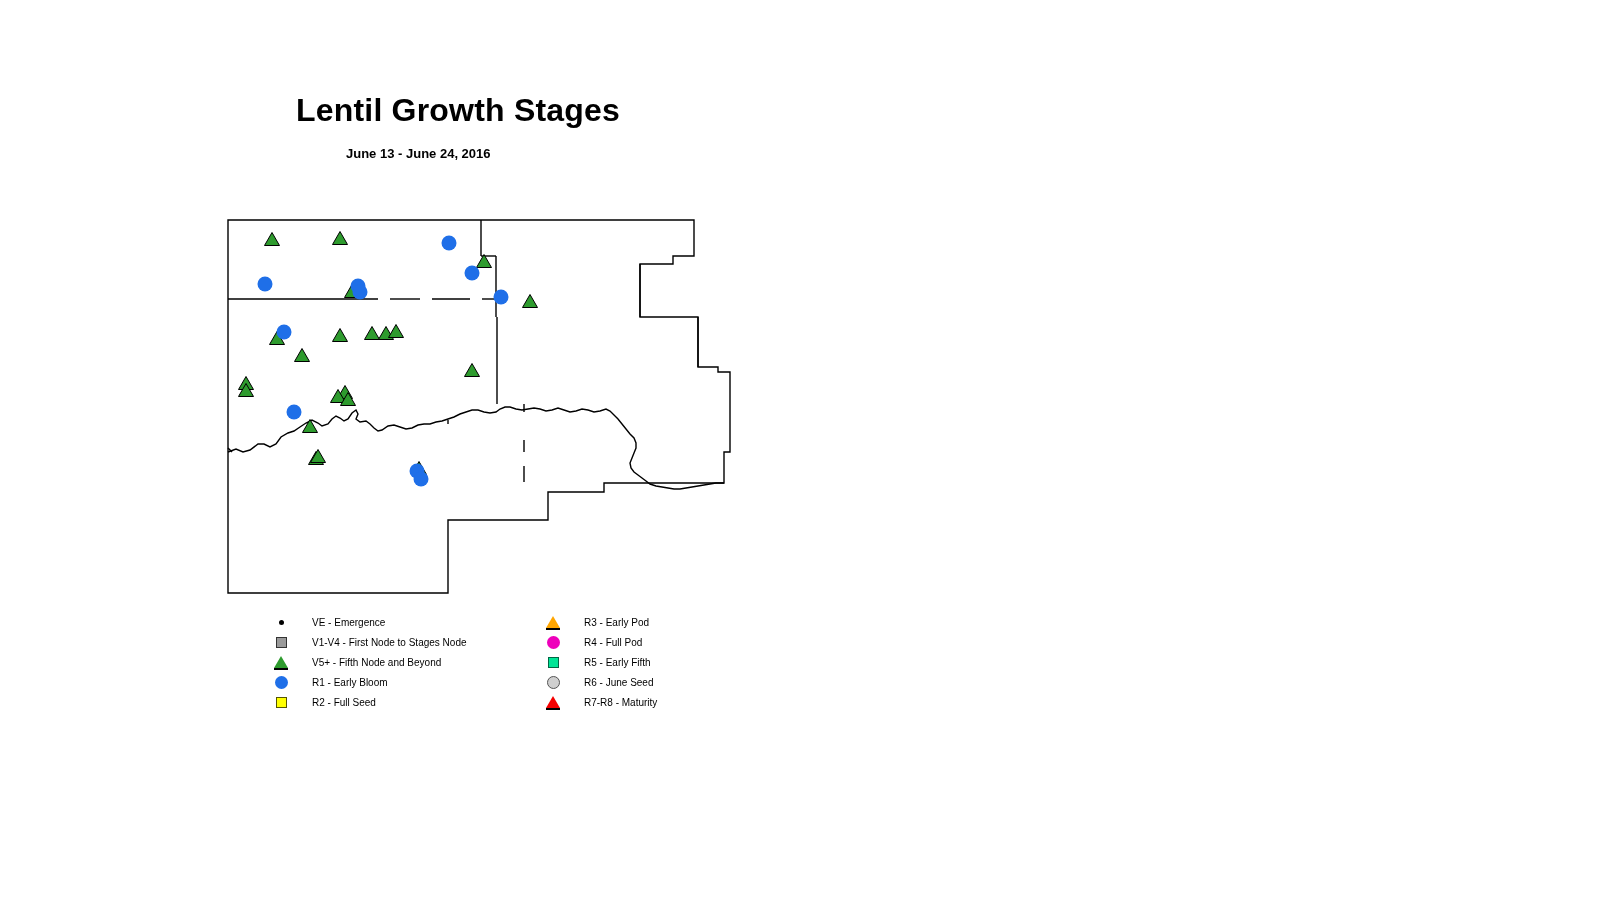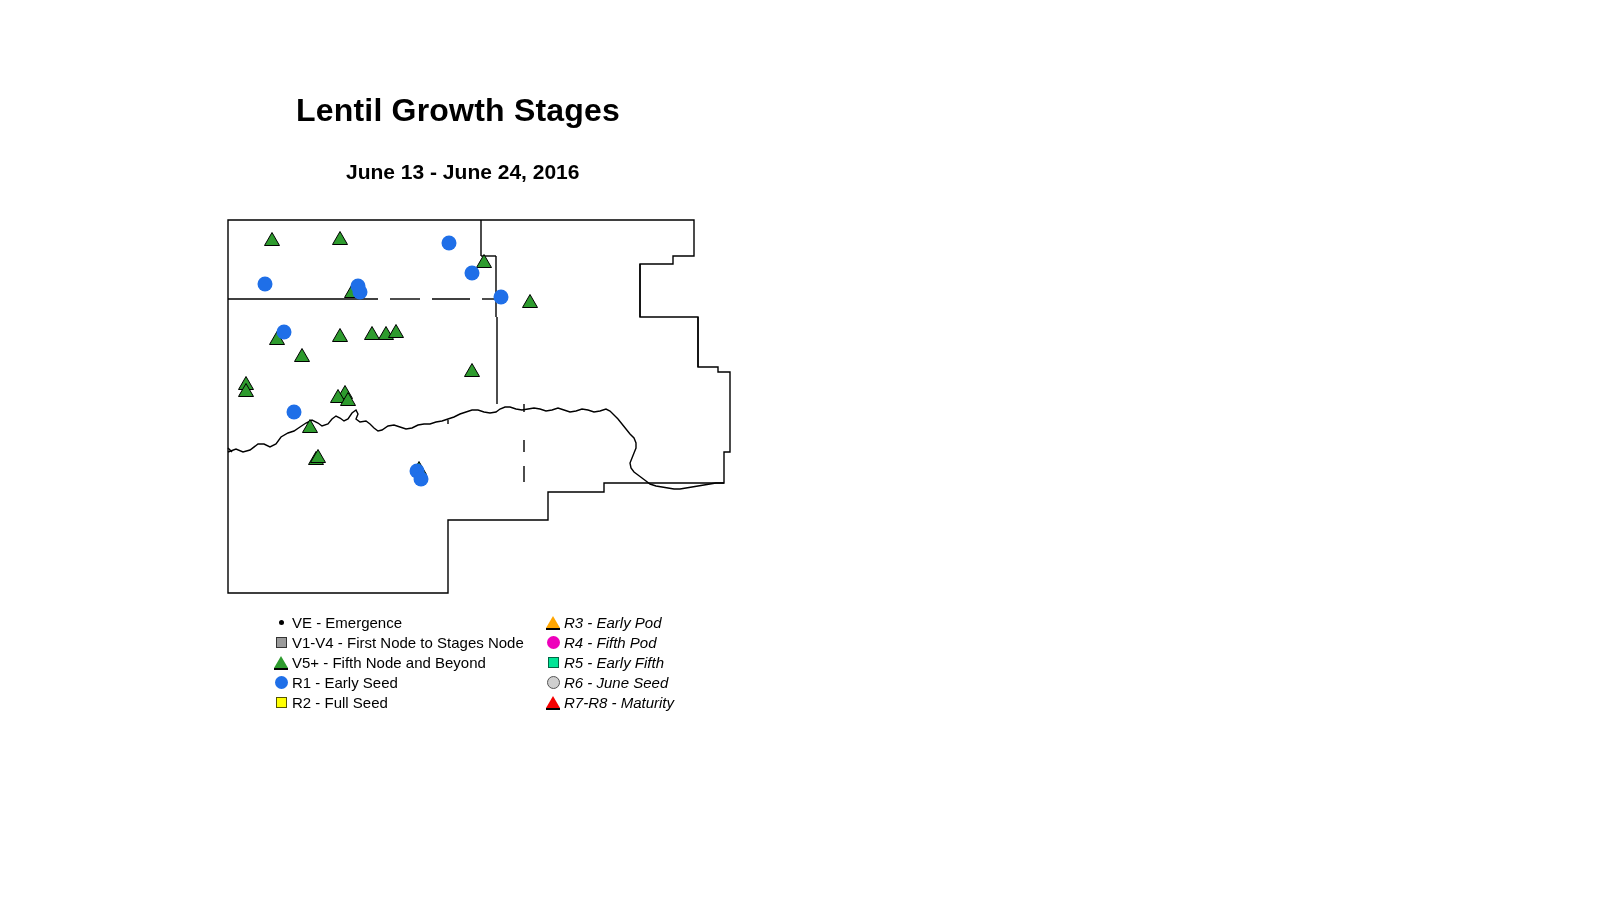--- a/index.html
+++ b/index.html
@@ -26,22 +26,22 @@
     top: 92px;
     font-size: 32px;
     font-weight: bold;
     color: #000000;
     letter-spacing: 0.2px;
     white-space: nowrap;
   }
   .subtitle {
     position: absolute;
     left: 346px;
-    top: 160px;
-    font-size: 21px;
+    top: 146px;
+    font-size: 13px;
     font-weight: bold;
     color: #000000;
     white-space: nowrap;
   }
   #map-svg {
     position: absolute;
     left: 0;
     top: 0;
   }
   .legend {
@@ -49,39 +49,39 @@
     left: 270px;
     top: 612px;
     width: 420px;
     height: 104px;
   }
   .legend-col {
     position: absolute;
     top: 0;
   }
   .legend-col.left { left: 0px; }
-  .legend-col.right { left: 272px; font-style: italic; }
+  .legend-col.right { left: 272px; }
   .legend-row {
     display: flex;
     align-items: center;
     height: 20px;
   }
   .legend-sym {
     width: 22px;
     height: 20px;
     display: flex;
     align-items: center;
     justify-content: center;
     flex: 0 0 22px;
   }
   .legend-label {
-    font-size: 15px;
+    font-size: 10px;
     color: #000000;
     white-space: nowrap;
-    margin-left: 0;
+    margin-left: 20px;
     text-align: center;
   }
   .sym-dot {
     width: 5px; height: 5px;
     border-radius: 50%;
     background: #000000;
   }
   .sym-square {
     width: 11px; height: 11px;
     background: #9a9a9a;
@@ -229,42 +229,42 @@
       <div class="legend-row">
         <span class="legend-sym">
             <span class="sym-tri"></span>
           </span>
         <span class="legend-label">V5+ - Fifth Node and Beyond</span>
       </div>
       <div class="legend-row">
         <span class="legend-sym">
             <span class="sym-circle"></span>
           </span>
-        <span class="legend-label">R1 - Early Seed</span>
+        <span class="legend-label">R1 - Early Bloom</span>
       </div>
       <div class="legend-row">
         <span class="legend-sym">
             <span class="sym-square yellow"></span>
           </span>
         <span class="legend-label">R2 - Full Seed</span>
       </div>
     </div>
 
     <div class="legend-col right">
       <div class="legend-row">
         <span class="legend-sym">
             <span class="sym-tri orange"></span>
           </span>
         <span class="legend-label">R3 - Early Pod</span>
       </div>
       <div class="legend-row">
         <span class="legend-sym">
             <span class="sym-circle magenta"></span>
           </span>
-        <span class="legend-label">R4 - Fifth Pod</span>
+        <span class="legend-label">R4 - Full Pod</span>
       </div>
       <div class="legend-row">
         <span class="legend-sym">
             <span class="sym-square springgreen"></span>
           </span>
         <span class="legend-label">R5 - Early Fifth</span>
       </div>
       <div class="legend-row">
         <span class="legend-sym">
             <span class="sym-circle gray"></span>

